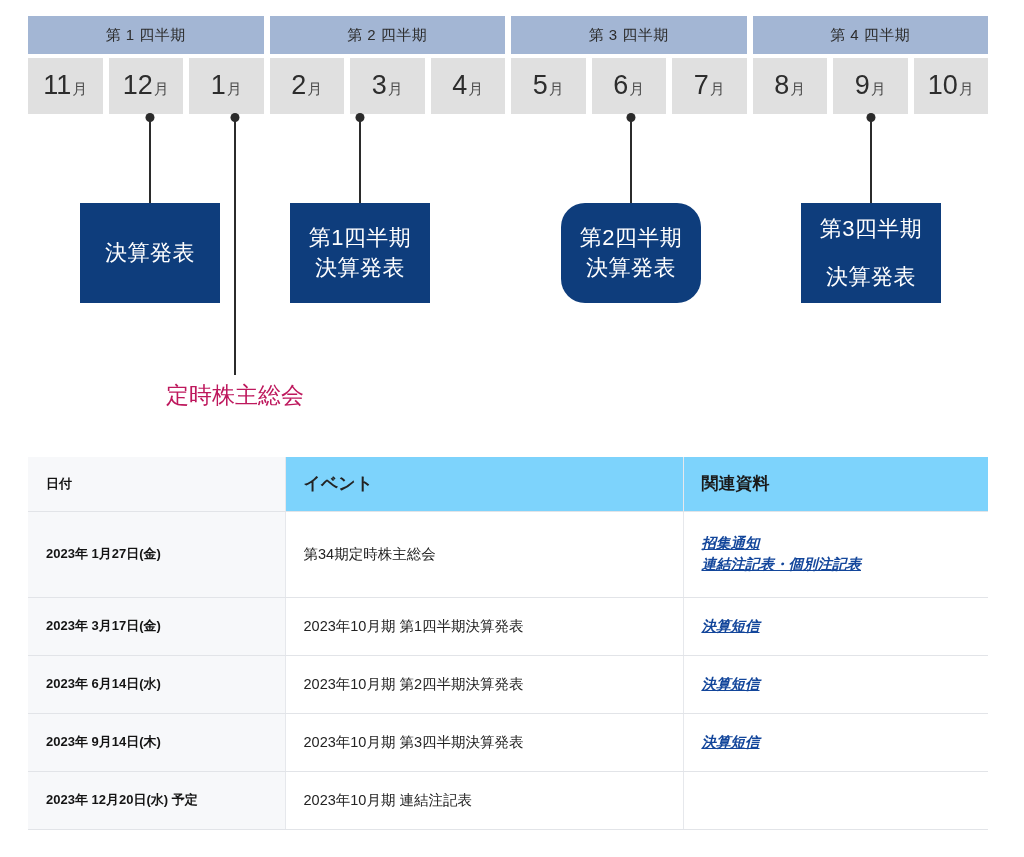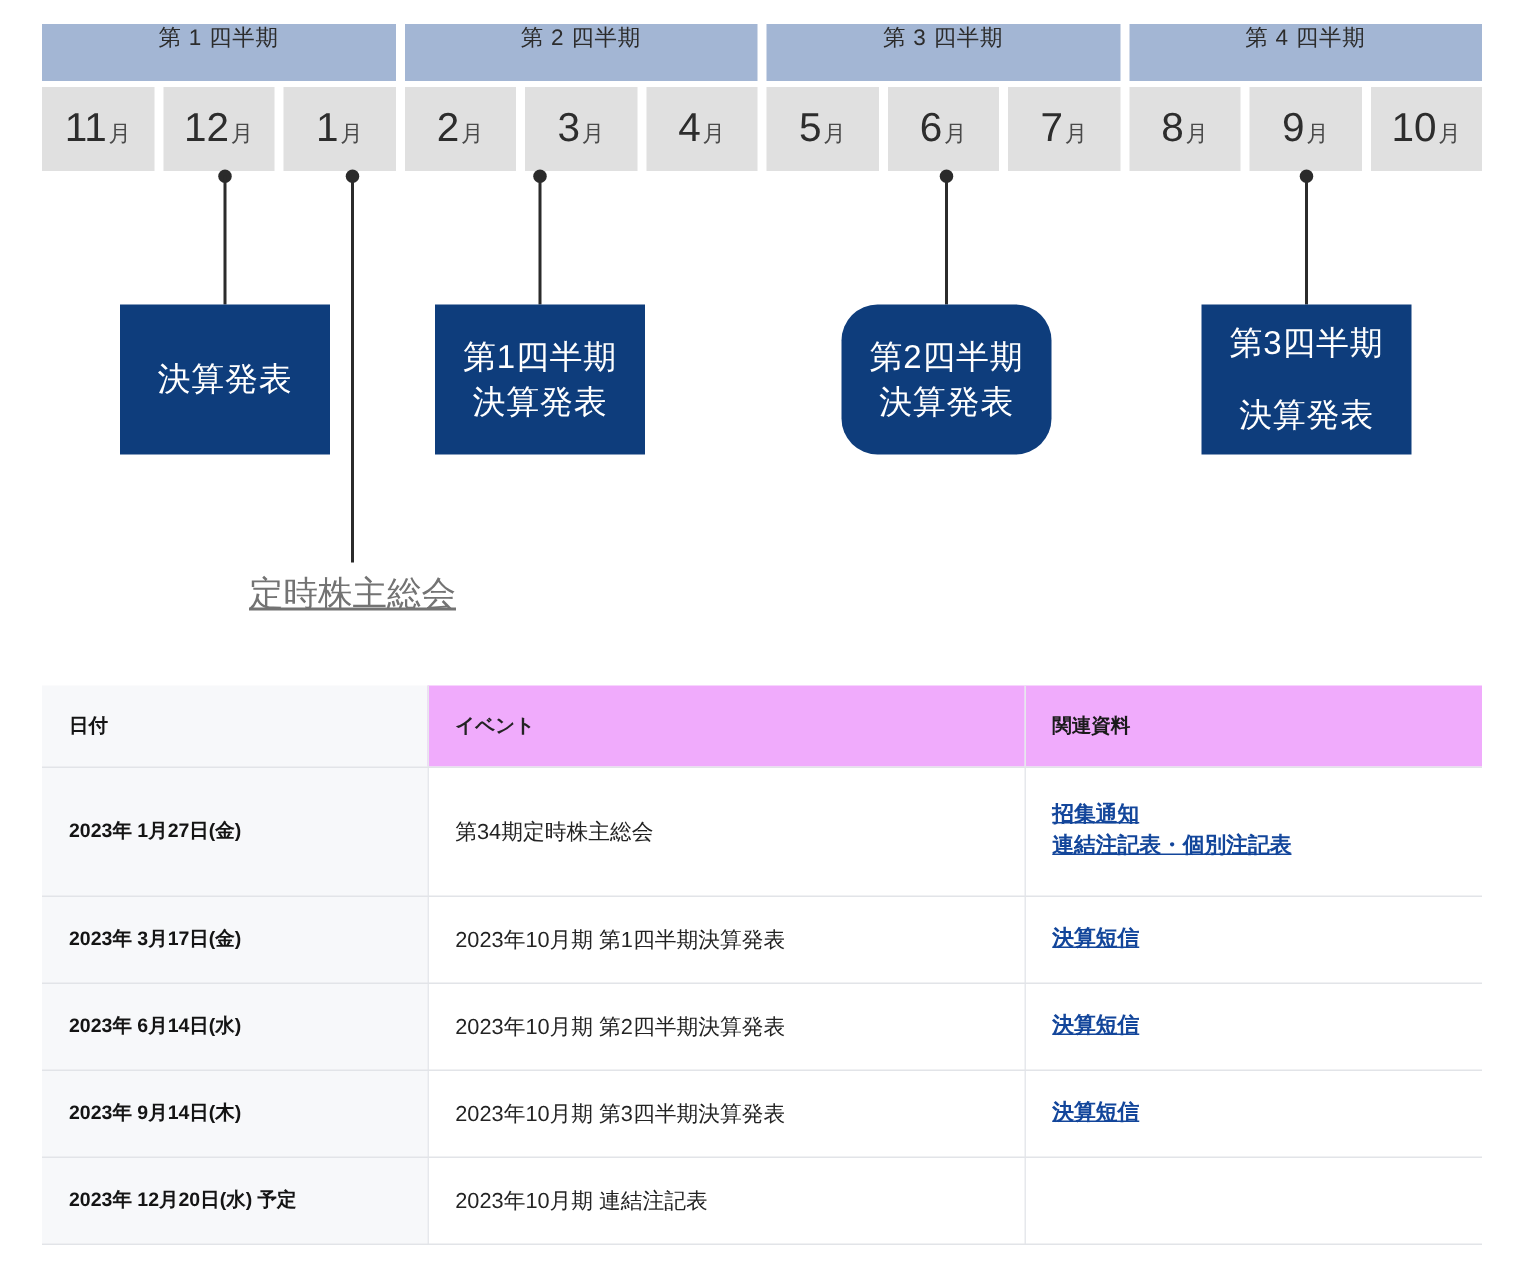--- a/index.html
+++ b/index.html
@@ -33,20 +33,21 @@
     height: 38px;
     gap: 6px;
   }
   .quarter-cell {
     flex: 1 1 0;
     background: #a3b6d4;
     color: #2c2c2c;
     font-size: 15px;
     letter-spacing: .5px;
     display: flex;
+    align-items: center;
     justify-content: center;
   }
 
   
   .month-row {
     display: flex;
     height: 56px;
     margin-top: 4px;
     gap: 0;
   }
@@ -109,47 +110,46 @@
     flex-direction: column;
     align-items: center;
     justify-content: center;
     transform: translateX(-50%);
     letter-spacing: .5px;
   }
   .event-box span { display: block; white-space: nowrap; }
 
   .side-label {
     position: absolute;
-    color: #737373;
+    color: #be185d;
     font-size: 23px;
     white-space: nowrap;
     transform: translateX(-50%);
-    text-decoration: underline;
   }
 
   
   #schedule-table {
     position: absolute;
     left: 28px;
     top: 457px;
     width: 960px;
     border-collapse: collapse;
     font-size: 14.5px;
   }
   #schedule-table th,
   #schedule-table td {
     text-align: left;
     vertical-align: middle;
     border-bottom: 1px solid #e2e4e8;
     padding: 0 18px;
   }
   #schedule-table thead th {
-    background: #f0abfc;
+    background: #7dd3fc;
     height: 54px;
-    font-size: 13px;
+    font-size: 17px;
     font-weight: bold;
     color: #1a1a1a;
     border-bottom: 1px solid #e2e4e8;
   }
   #schedule-table th.col-date,
   #schedule-table td.col-date {
     width: 257px;
     background: #f7f8fa;
     font-weight: bold;
     color: #141414;
@@ -170,20 +170,21 @@
   #schedule-table tbody tr.tall { height: 86px; }
 
   .doc-link {
     display: block;
     color: #13469b;
     font-weight: bold;
     text-decoration: underline;
     font-size: 14.5px;
     line-height: 21px;
     cursor: pointer;
+    font-style: italic;
   }
 </style>
 </head>
 <body>
 
 <div id="timeline">
 
   <div class="quarter-row">
     <div class="quarter-cell">
         <span>第 1 四半期</span>

